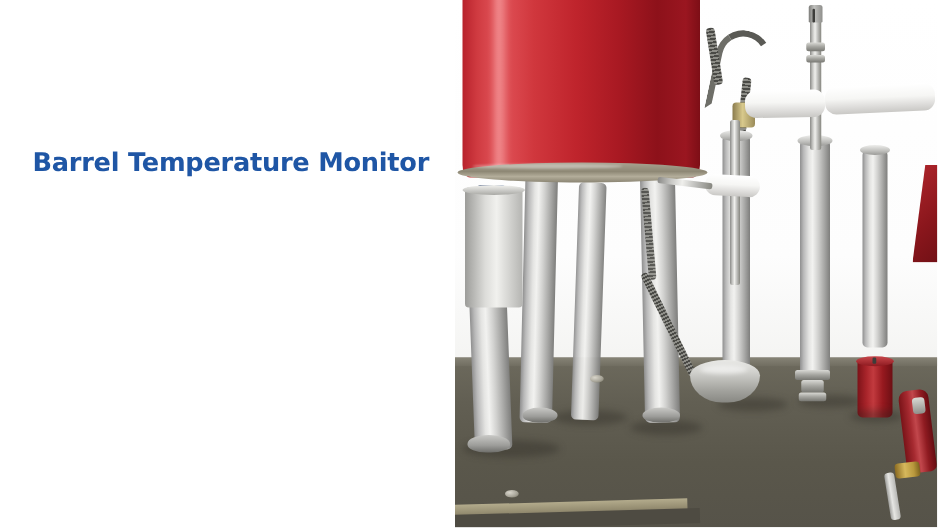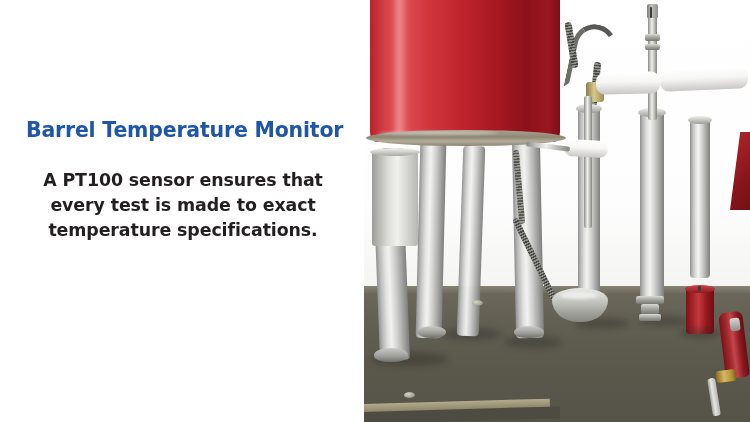--- a/index.html
+++ b/index.html
@@ -245,25 +245,20 @@
 </style>
 </head>
 <body>
 
 <div class="slide">
 
   <div class="text-panel">
 
     <div class="headline">Barrel Temperature Monitor</div>
 
-    <div class="body-copy">
-      <span class="ln">A PT100 sensor ensures that</span>
-      <span class="ln">every test is made to exact</span>
-      <span class="ln">temperature specifications.</span>
-    </div>
 
   </div>
 
   <div class="photo">
 
     <div class="backdrop-white"></div>
     <div class="bench"></div>
     <div class="bench-back-edge"></div>
 
     <div class="post-shadow" style="left:6px;  top:352px; width:78px; height:14px;"></div>

